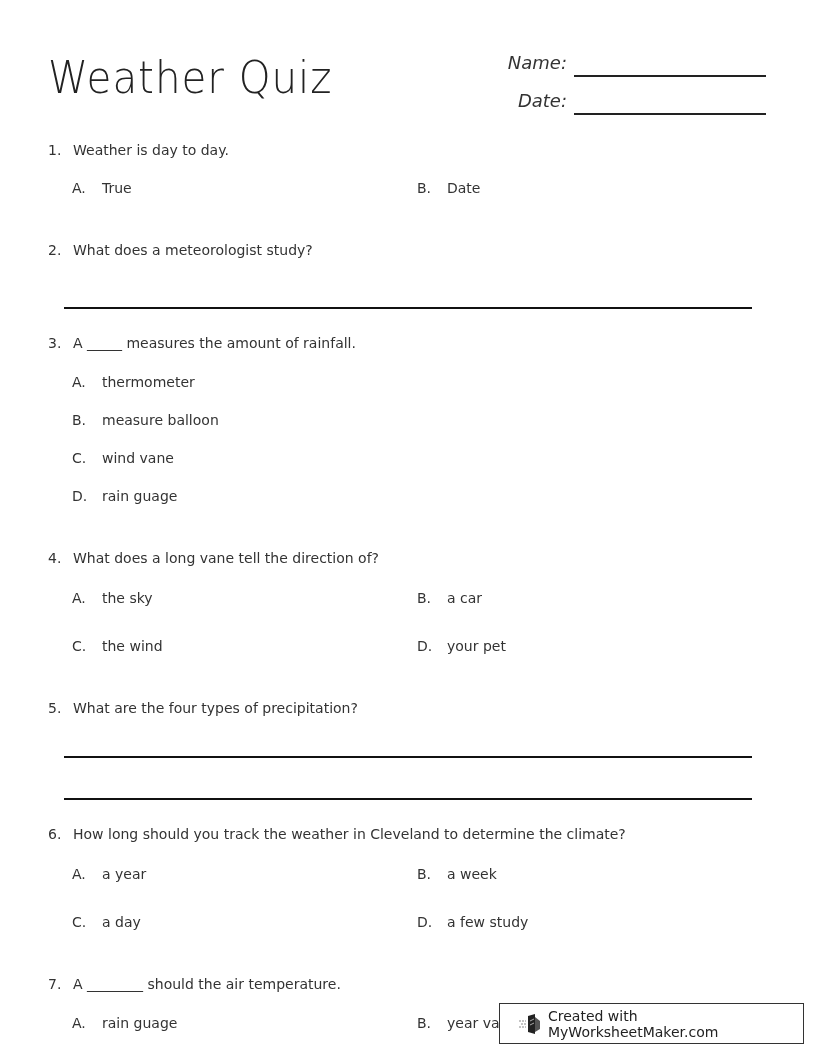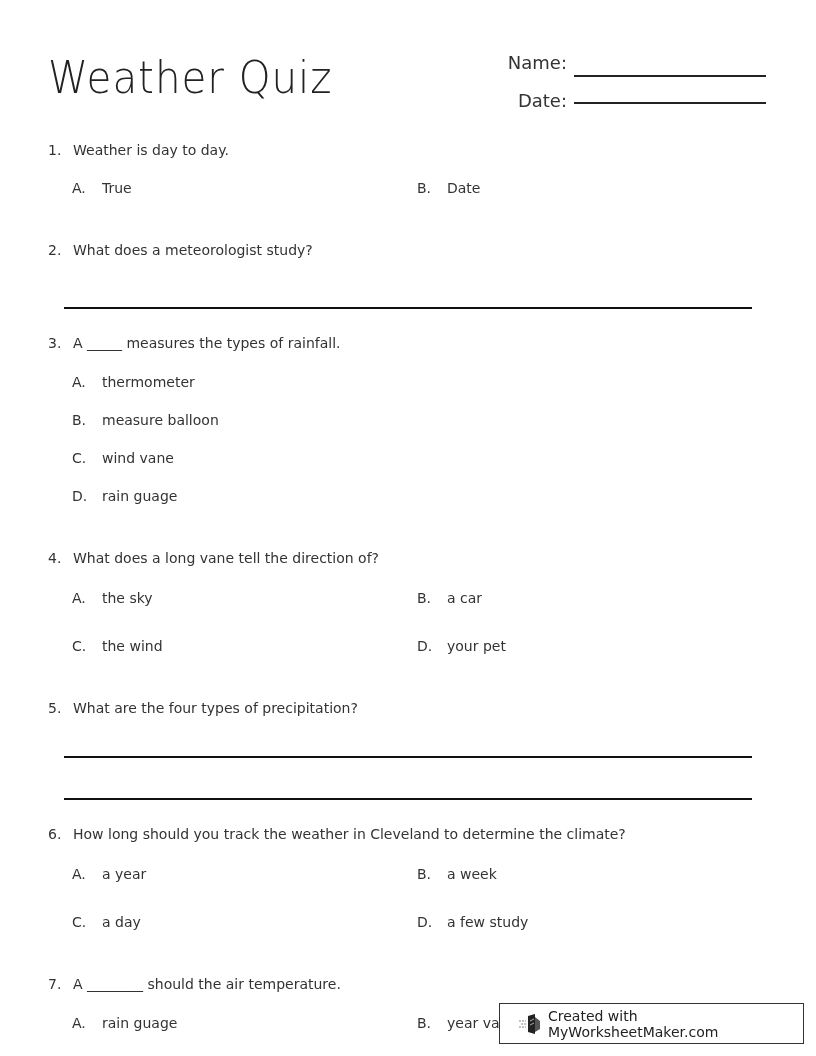--- a/index.html
+++ b/index.html
@@ -2,42 +2,42 @@
 <html><head>
 <meta charset="utf-8">
 <style>
   html, body { margin:0; padding:0; background:#ffffff; }
   body { width:816px; height:1056px; position:relative; overflow:hidden;
          font-family:"DejaVu Sans", "Liberation Sans", sans-serif; color:#333333; }
   .title { position:absolute; left:48px; top:52px; font-family:"DejaVu Sans", sans-serif;
            font-size:44px; font-weight:300; color:#222; letter-spacing:1px;
            transform:scaleX(0.92); transform-origin:left; font-style:normal; }
   .field { position:absolute; display:flex; align-items:flex-end; }
-  .field-label { font-size:18px; color:#333; text-align:right; width:70px; margin-right:7px; }
+  .field-label { font-size:18px; color:#333; text-align:right; width:70px; margin-right:7px;font-style:italic; }
   .field-line { width:192px; height:0; border-bottom:2px solid #222; margin-bottom:-4px; }
   .q { position:absolute; left:48px; font-size:14px; color:#333; display:flex; }
   .q .num { width:25px; }
   .opt { position:absolute; font-size:14px; color:#333; display:flex; }
   .opt .letter { width:30px; }
   .answer-line { position:absolute; left:64px; width:688px; height:0; border-bottom:2px solid #111; }
   .badge { position:absolute; left:499px; top:1003px; width:305px; height:41px;
            border:1px solid #333; background:#fff; display:flex; align-items:center;
            box-sizing:border-box; padding-left:18px; font-size:14px; color:#222; }
   .badge .icon { width:24px; height:22px; margin-right:6px; }
 </style>
 </head>
 <body>
 
 <div class="title">Weather Quiz</div>
 
 <div class="field" style="left:497px; top:52px;">
   <span class="field-label">Name:</span>
   <span class="field-line"></span>
 </div>
-<div class="field" style="left:497px; top:90px;align-items:center;">
+<div class="field" style="left:497px; top:90px;">
   <span class="field-label">Date:</span>
   <span class="field-line"></span>
 </div>
 
 <div class="q" style="top:142px;">
   <span class="num">1.</span>
   <span>Weather is day to day.</span>
 </div>
 <div class="opt" style="left:72px; top:180px;">
   <span class="letter">A.</span>
@@ -49,21 +49,21 @@
 </div>
 
 <div class="q" style="top:242px;">
   <span class="num">2.</span>
   <span>What does a meteorologist study?</span>
 </div>
 <div class="answer-line" style="top:307px;"></div>
 
 <div class="q" style="top:335px;">
   <span class="num">3.</span>
-  <span>A _____ measures the types of rainfall.</span>
+  <span>A _____ measures the amount of rainfall.</span>
 </div>
 <div class="opt" style="left:72px; top:374px;">
   <span class="letter">A.</span>
   <span>thermometer</span>
 </div>
 <div class="opt" style="left:72px; top:412px;">
   <span class="letter">B.</span>
   <span>measure balloon</span>
 </div>
 <div class="opt" style="left:72px; top:450px;">

